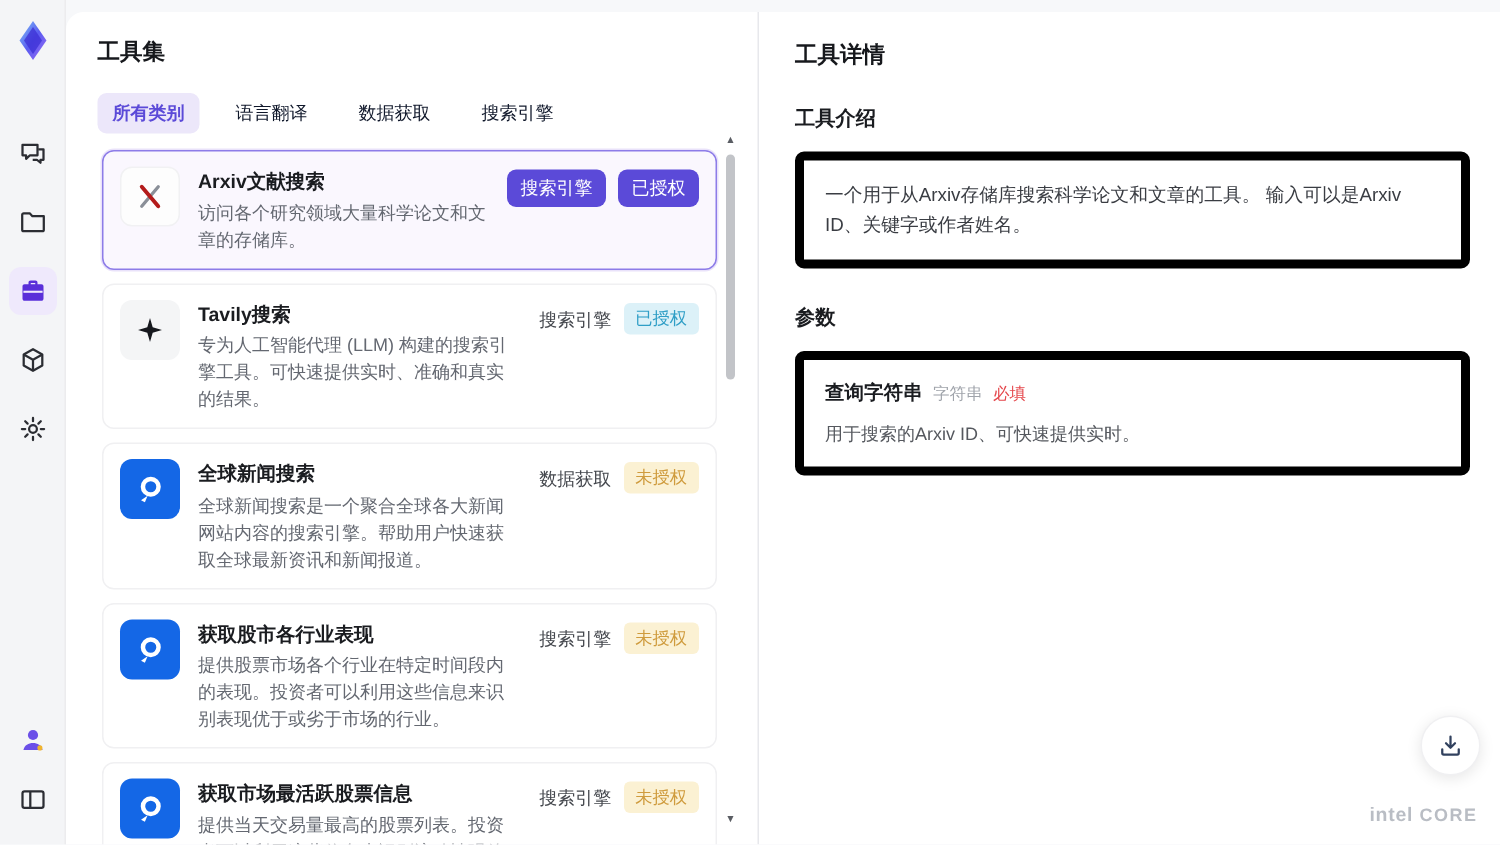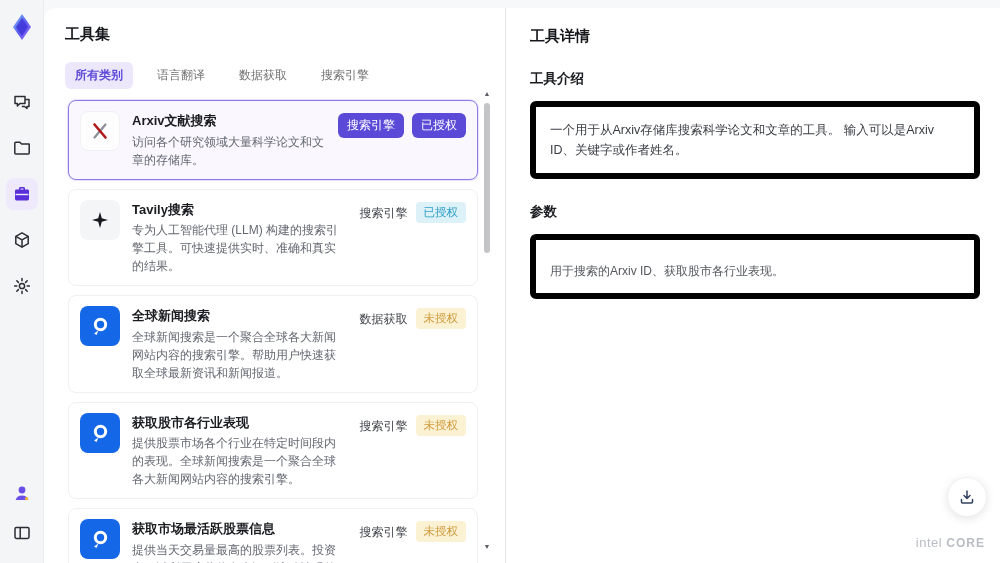--- a/index.html
+++ b/index.html
@@ -17,21 +17,21 @@
   .rail-bottom { margin-top:auto; display:flex; flex-direction:column; align-items:center; gap:8px; margin-bottom:14px; }
   .rail svg { display:block; }
 
   
   .content { flex:1; margin-top:8px; background:#ffffff; border-radius:12px 0 0 0; display:flex; overflow:hidden; }
 
   
   .list-col { width:461px; position:relative; padding:17px 0 0 21px; flex-shrink:0; }
   .page-title { font-size:15px; font-weight:bold; color:#16181c; }
   .tabs { display:flex; align-items:center; gap:14px; margin-top:18px; }
-  .tab { font-size:12px; color:#737373; padding:5px 10px; border-radius:6px; cursor:pointer; white-space:nowrap; }
+  .tab { font-size:12px; color:#0f172a; padding:5px 10px; border-radius:6px; cursor:pointer; white-space:nowrap; }
   .tab.active { background:#ece7fa; color:#5b4ad8; font-weight:bold; }
 
   .cards { margin-top:11px; width:410px; margin-left:3px; display:flex; flex-direction:column; gap:9px; }
   .card { background:#fff; border:1px solid #f0f0f2; border-radius:8px; padding:10px 11px;
           display:flex; gap:12px; cursor:pointer; }
   .card.selected { background:#faf7fe; border:1px solid #8d7ce8; box-shadow:0 0 0 1px #e9e2fa; }
   .tool-icon { width:40px; height:40px; border-radius:8px; flex-shrink:0; display:flex; align-items:center; justify-content:center; }
   .tool-icon.white { background:#fdfdfd; border:1px solid #f1f1f3; }
   .tool-icon.grey  { background:#f4f5f6; }
   .tool-icon.blue  { background:#1467e6; }
@@ -61,21 +61,21 @@
   .param-name { font-size:13px; font-weight:bold; color:#1a1c20; }
   .param-type { font-size:11px; color:#a0a4ab; }
   .param-req  { font-size:11px; color:#e5484d; }
   .param-desc { font-size:12px; color:#55585e; margin-top:9px; line-height:1.5; }
 
   
   .fab { position:absolute; right:13px; bottom:46px; width:40px; height:40px; border-radius:50%;
          background:#fff; border:1px solid #f0f0f2; box-shadow:0 2px 10px rgba(0,0,0,.10);
          display:flex; align-items:center; justify-content:center; cursor:pointer; }
   .brand { position:absolute; right:15px; bottom:13px; color:#b9bdc4; font-size:13px; letter-spacing:.5px; }
-  .brand .b1 { font-weight:normal; }
+  .brand .b1 { font-weight:bold; }
   .brand .b2 { font-weight:bold; text-transform:uppercase; font-size:12px; letter-spacing:1px; }
 </style>
 </head>
 <body>
 
 <div class="app">
 
   <div class="rail">
     <svg class="logo" viewBox="0 0 30 30">
       <defs>
@@ -204,21 +204,21 @@
 
         <div class="card">
           <div class="tool-icon blue">
             <svg width="24" height="24" viewBox="0 0 24 24" fill="none">
               <circle cx="12.5" cy="10.5" r="5.2" stroke="#fff" stroke-width="3"></circle>
               <path d="M6 19.5l4.4-3-1.8 4.4z" fill="#fff"></path>
             </svg>
           </div>
           <div class="card-mid">
             <div class="tool-name">获取股市各行业表现</div>
-            <div class="tool-desc">提供股票市场各个行业在特定时间段内的表现。全球新闻搜索是一个聚合全球各大新闻网站内容的搜索引擎。</div>
+            <div class="tool-desc">提供股票市场各个行业在特定时间段内的表现。投资者可以利用这些信息来识别表现优于或劣于市场的行业。</div>
           </div>
           <div class="card-right">
             <span class="cat-text">搜索引擎</span>
             <span class="auth no">未授权</span>
           </div>
         </div>
 
         <div class="card">
           <div class="tool-icon blue">
             <svg width="24" height="24" viewBox="0 0 24 24" fill="none">
@@ -248,21 +248,26 @@
     <div class="detail-col">
       <div class="detail-title">工具详情</div>
 
       <div class="section-h">工具介绍</div>
       <div class="info-box">
         <div class="intro-text">一个用于从Arxiv存储库搜索科学论文和文章的工具。 输入可以是Arxiv ID、关键字或作者姓名。</div>
       </div>
 
       <div class="section-h">参数</div>
       <div class="info-box">
-        <div class="param-desc">用于搜索的Arxiv ID、获取股市各行业表现。</div>
+        <div class="param-row">
+          <span class="param-name">查询字符串</span>
+          <span class="param-type">字符串</span>
+          <span class="param-req">必填</span>
+        </div>
+        <div class="param-desc">用于搜索的Arxiv ID、可快速提供实时。</div>
       </div>
     </div>
   </div>
 
   <div class="fab">
     <svg width="18" height="18" viewBox="0 0 18 18" fill="none" stroke="#31415e" stroke-width="1.5" stroke-linecap="round" stroke-linejoin="round">
       <path d="M9 3v7M6 7.5L9 10.5 12 7.5"></path>
       <path d="M3.5 11.5v2.5a1 1 0 0 0 1 1h9a1 1 0 0 0 1-1v-2.5"></path>
     </svg>
   </div>

